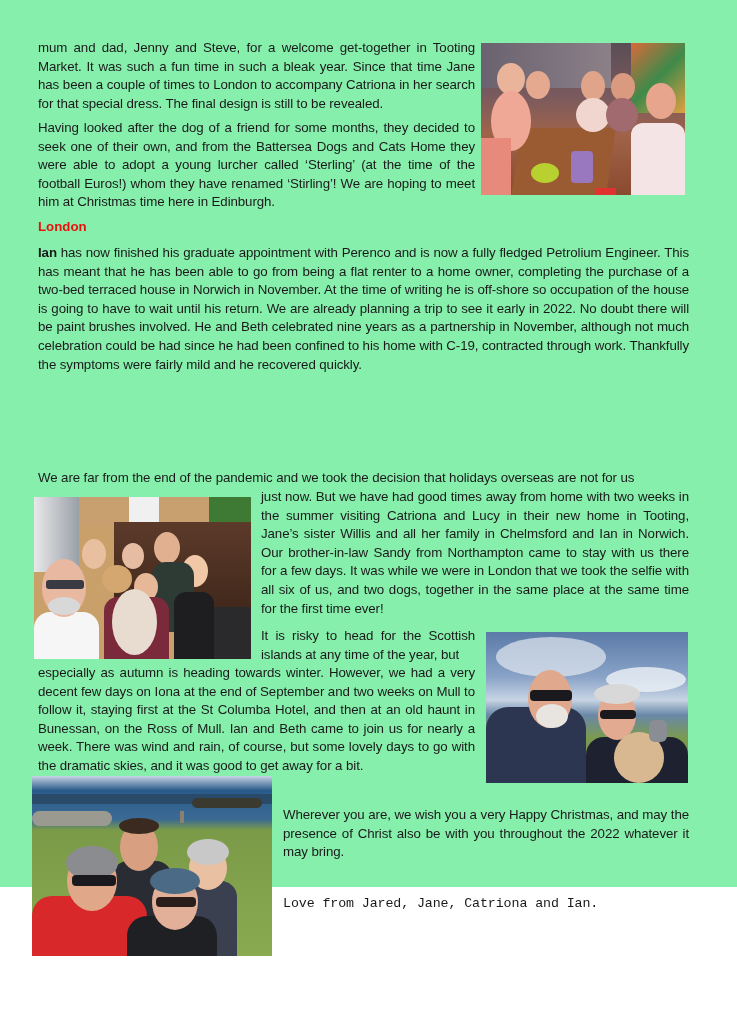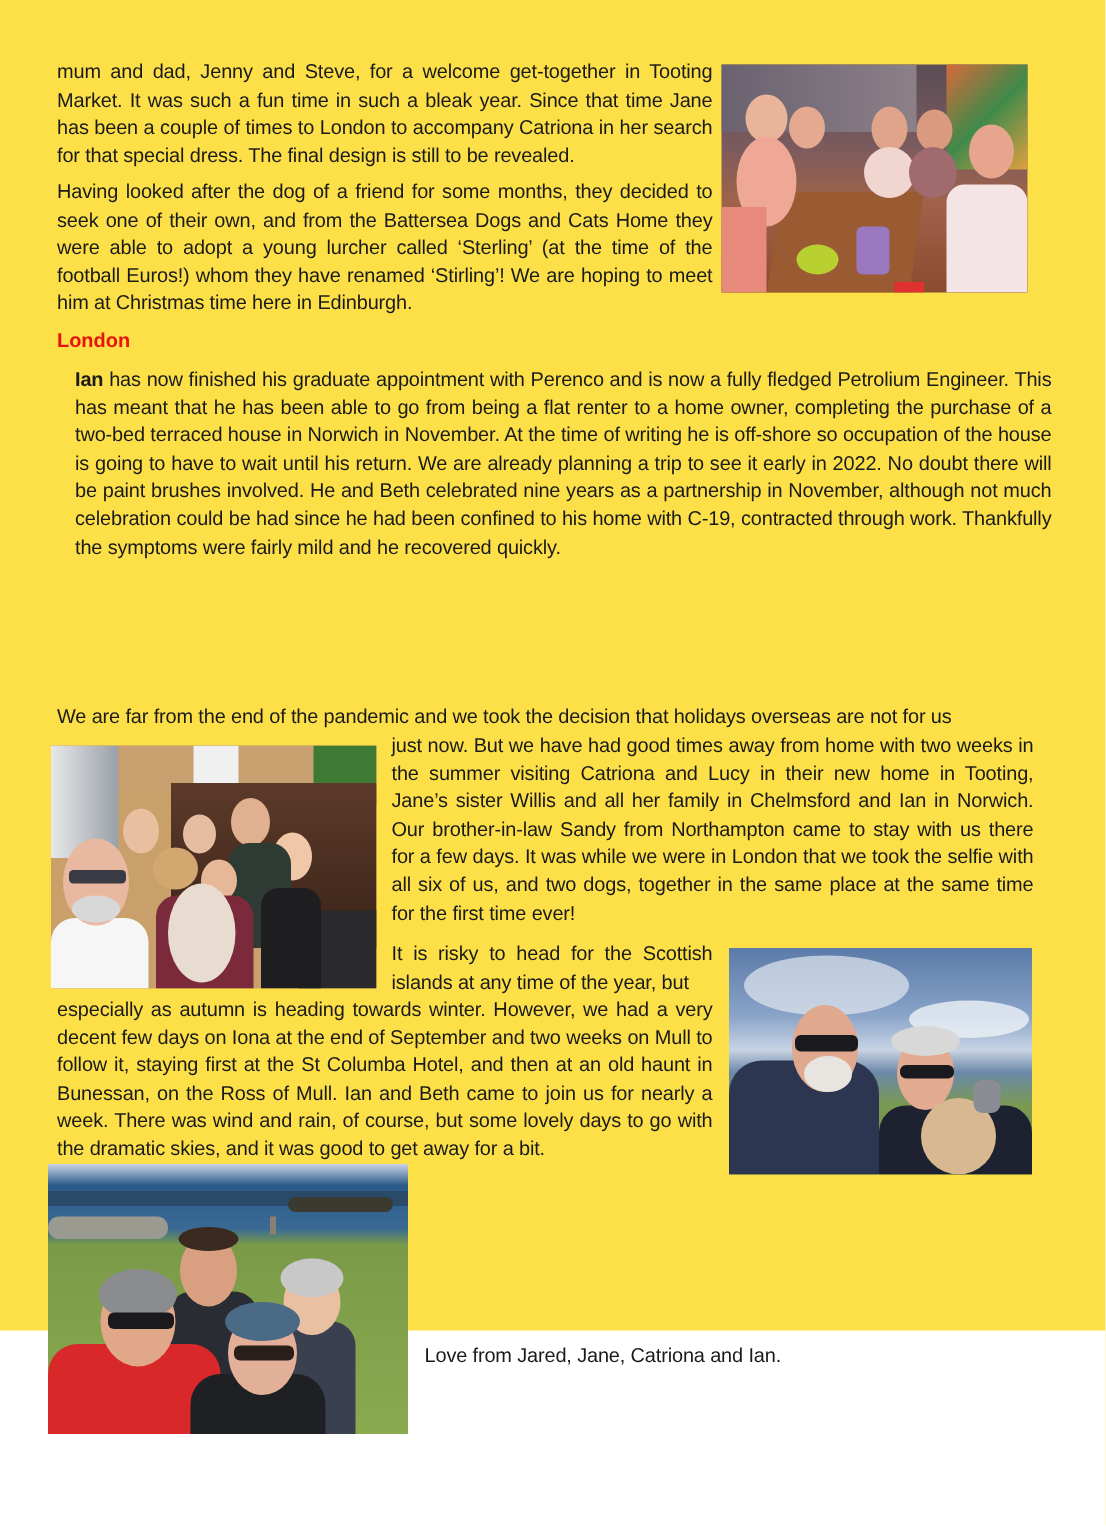--- a/index.html
+++ b/index.html
@@ -1,18 +1,18 @@
 <!DOCTYPE html>
 <html><head>
 <meta charset="utf-8">
 <style>
   html, body { margin:0; padding:0; background:#ffffff; }
   body { width:737px; height:1023px; position:relative; overflow:hidden;
     font-family:"Liberation Sans", sans-serif; color:#1a1a1a; }
-  .page { position:absolute; left:0; top:0; width:737px; height:887px; background:#fde047; }
+  .page { position:absolute; left:0; top:0; width:737px; height:887px; background:#86efac; }
   .txt { position:absolute; font-size:13.3px; line-height:18.6px; text-align:justify; letter-spacing:-0.1px; }
   .txt.last-left { text-align:left; }
   .heading { position:absolute; color:#e8120c; font-weight:bold; font-size:13.3px; line-height:18px; }
   .photo { position:absolute; overflow:hidden; }
   .photo .blob { position:absolute; border-radius:50%; }
   .photo .rect { position:absolute; }
   b { font-weight:bold; }
 </style>
 </head>
 <body>
@@ -37,21 +37,21 @@
     <div class="blob" style="left:165px;top:40px;width:30px;height:36px;background:#e6a58c;"></div>
     <div class="rect" style="left:150px;top:80px;width:54px;height:72px;background:#f5e4e6;border-radius:12px 12px 0 0;"></div>
     <div class="rect" style="left:0;top:95px;width:30px;height:57px;background:#e78a7c;"></div>
     <div class="blob" style="left:50px;top:120px;width:28px;height:20px;background:#b8d030;"></div>
     <div class="rect" style="left:90px;top:108px;width:22px;height:32px;background:#9a78c0;border-radius:4px;"></div>
     <div class="rect" style="left:115px;top:145px;width:20px;height:7px;background:#e03030;"></div>
   </div>
 
   <div class="heading" style="left:38px; top:218px;">London</div>
 
-  <div class="txt" style="left:50px; top:244px; width:651px;">
+  <div class="txt" style="left:38px; top:244px; width:651px;">
     <b>Ian</b><span> has now finished his graduate appointment with Perenco and is now a fully fledged Petrolium Engineer. This has meant that he has been able to go from being a flat renter to a home owner, completing the purchase of a two-bed terraced house in Norwich in November. At the time of writing he is off-shore so occupation of the house is going to have to wait until his return. We are already planning a trip to see it early in 2022. No doubt there will be paint brushes involved. He and Beth celebrated nine years as a partnership in November, although not much celebration could be had since he had been confined to his home with C-19, contracted through work. Thankfully the symptoms were fairly mild and he recovered quickly.</span>
   </div>
 
 
 
   <div class="txt" style="left:38px; top:469px; width:651px; text-align:left;">We are far from the end of the pandemic and we took the decision that  holidays overseas are not for us</div>
 
   <div class="photo" style="left:34px; top:497px; width:217px; height:162px; background:#c9a06a;">
     <div class="rect" style="left:0;top:0;width:45px;height:75px;background:linear-gradient(90deg,#e8e8ea,#9aa0a8);"></div>
     <div class="rect" style="left:45px;top:0;width:135px;height:30px;background:#c8a070;"></div>
@@ -110,16 +110,17 @@
     <div class="rect" style="left:0;top:120px;width:115px;height:60px;background:#d8282a;border-radius:20px 20px 0 0;"></div>
     <div class="blob" style="left:35px;top:75px;width:50px;height:60px;background:#e0a888;"></div>
     <div class="blob" style="left:34px;top:70px;width:52px;height:34px;background:#8a8c90;"></div>
     <div class="rect" style="left:40px;top:99px;width:44px;height:11px;background:#1a1a1e;border-radius:4px;"></div>
     <div class="rect" style="left:95px;top:140px;width:90px;height:40px;background:#1e2024;border-radius:20px 20px 0 0;"></div>
     <div class="blob" style="left:120px;top:98px;width:46px;height:56px;background:#e2b098;"></div>
     <div class="blob" style="left:118px;top:92px;width:50px;height:26px;background:#4a6a86;"></div>
     <div class="rect" style="left:124px;top:121px;width:40px;height:10px;background:#2a1e1a;border-radius:4px;"></div>
   </div>
 
+  <div class="txt" style="left:283px; top:806px; width:406px;">Wherever you are, we wish you a very Happy Christmas, and may the presence of Christ also be with you throughout the 2022 whatever it may bring.</div>
 
-  <div class="txt last-left" style="left:283px; top:895px; width:406px;">Love from Jared, Jane, Catriona and Ian.</div>
+  <div class="txt last-left" style="left:283px; top:895px; width:406px;font-family:Liberation Mono, monospace;">Love from Jared, Jane, Catriona and Ian.</div>
 
 </div>
 
 </body></html>

